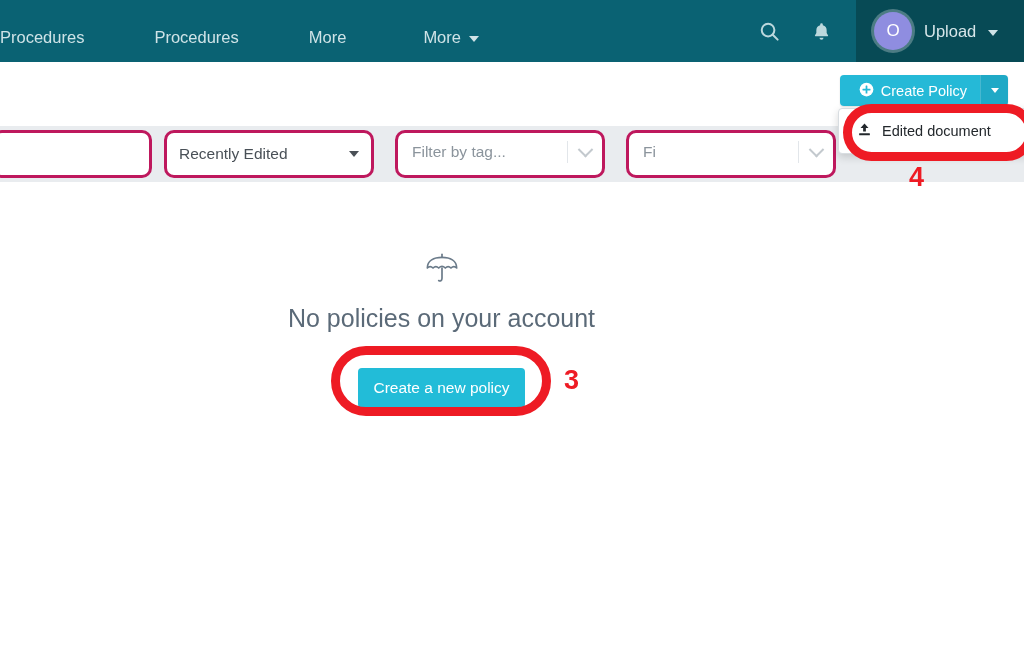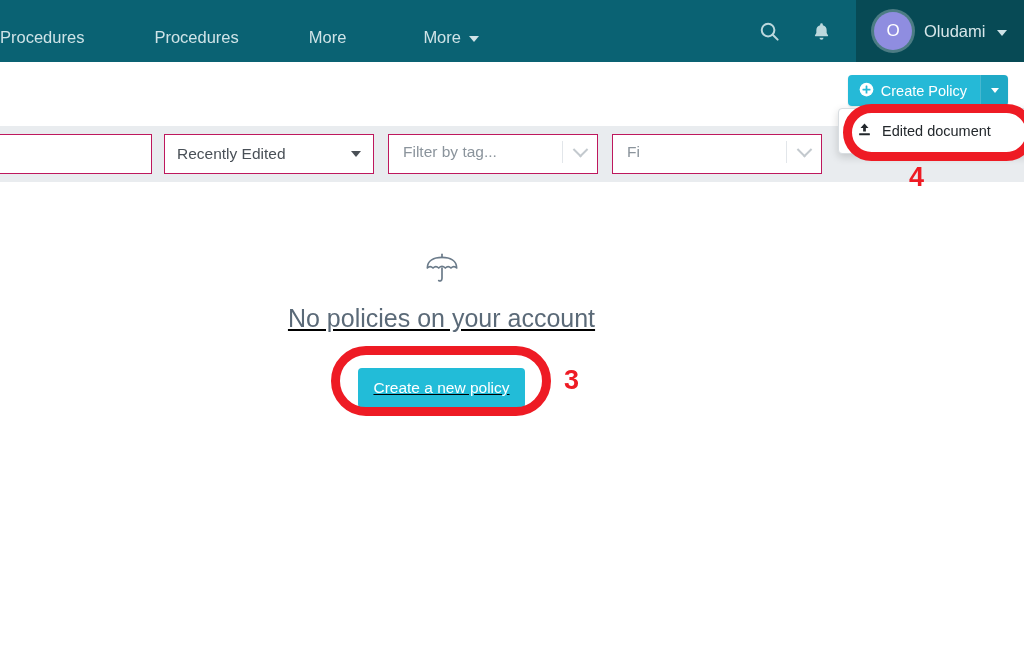--- a/index.html
+++ b/index.html
@@ -116,21 +116,21 @@
     display: flex;
     align-items: stretch;
     border-radius: 4px;
     overflow: hidden;
     box-shadow: 0 1px 2px rgba(0,0,0,0.12);
   }
   .split-main {
     background: #25b9d7;
     color: #ffffff;
     font-size: 14.5px;
-    padding: 0 13px 0 11px;
+    padding: 0 13px 0 19px;
     height: 31px;
     display: flex;
     align-items: center;
     gap: 7px;
     cursor: pointer;
     white-space: nowrap;
   }
   .split-toggle {
     background: #1fa9c6;
     width: 27px;
@@ -180,24 +180,24 @@
     width: 1024px;
     height: 56px;
     background: #e9ecef;
     display: flex;
     align-items: center;
     padding-left: 0;
     box-sizing: border-box;
     z-index: 8;
   }
   .field {
-    height: 40px;
+    height: 48px;
     background: #ffffff;
-    border: 1px solid #be185d;
-    border-radius: 0;
+    border: 3px solid #be185d;
+    border-radius: 10px;
     box-sizing: border-box;
     display: flex;
     align-items: center;
     font-size: 15.5px;
     color: #495057;
   }
   .search-field {
     width: 160px;
     margin-left: -8px;
     padding: 0 12px;
@@ -219,21 +219,21 @@
     cursor: pointer;
   }
   .sort-select .caret-dark {
     width: 0; height: 0;
     border-left: 5px solid transparent;
     border-right: 5px solid transparent;
     border-top: 6px solid #4a5056;
   }
   .rs {
     width: 210px;
-    margin-left: 14px;
+    margin-left: 21px;
     padding: 0 0 4px 14px;
     justify-content: space-between;
     cursor: pointer;
   }
   .rs .ph { color: #8b949c; }
   .rs-ind {
     display: flex;
     align-items: center;
     height: 100%;
   }
@@ -264,21 +264,20 @@
     background: #ffffff;
   }
   .empty-inner {
     position: absolute;
     top: 70px;
     left: 0;
     width: 883px;
     display: flex;
     flex-direction: column;
     align-items: center;
-    text-decoration: underline;
   }
   .umbrella-icon { color: #6b7b8a; }
   .empty-title {
     margin-top: 16px;
     font-size: 25px;
     color: #5b6a78;
     font-weight: 400;
     white-space: nowrap;
   }
   .cta-btn {
@@ -362,21 +361,21 @@
           <path d="M12 2.6a1.55 1.55 0 0 1 1.55 1.55v.6a5.9 5.9 0 0 1 4.35 5.7v3.4l1.5 2.5a.7.7 0 0 1-.6 1.05H5.2a.7.7 0 0 1-.6-1.05l1.5-2.5v-3.4a5.9 5.9 0 0 1 4.35-5.7v-.6A1.55 1.55 0 0 1 12 2.6z"></path>
           <path d="M9.7 19.1h4.6a2.3 2.3 0 0 1-4.6 0z"></path>
         </svg>
       </div>
     </div>
 
     <div class="usermenu">
       <div class="avatar">
         <span>O</span>
       </div>
-      <span class="username">Oludami</span>
+      <span class="username">Upload</span>
       <span class="caret-down"></span>
     </div>
   </div>
 
   <div class="action-row">
     <div class="split-btn">
       <div class="split-main">
         <span>
           <svg width="15" height="15" viewBox="0 0 24 24" fill="#ffffff">
             <circle cx="12" cy="12" r="11"></circle>

